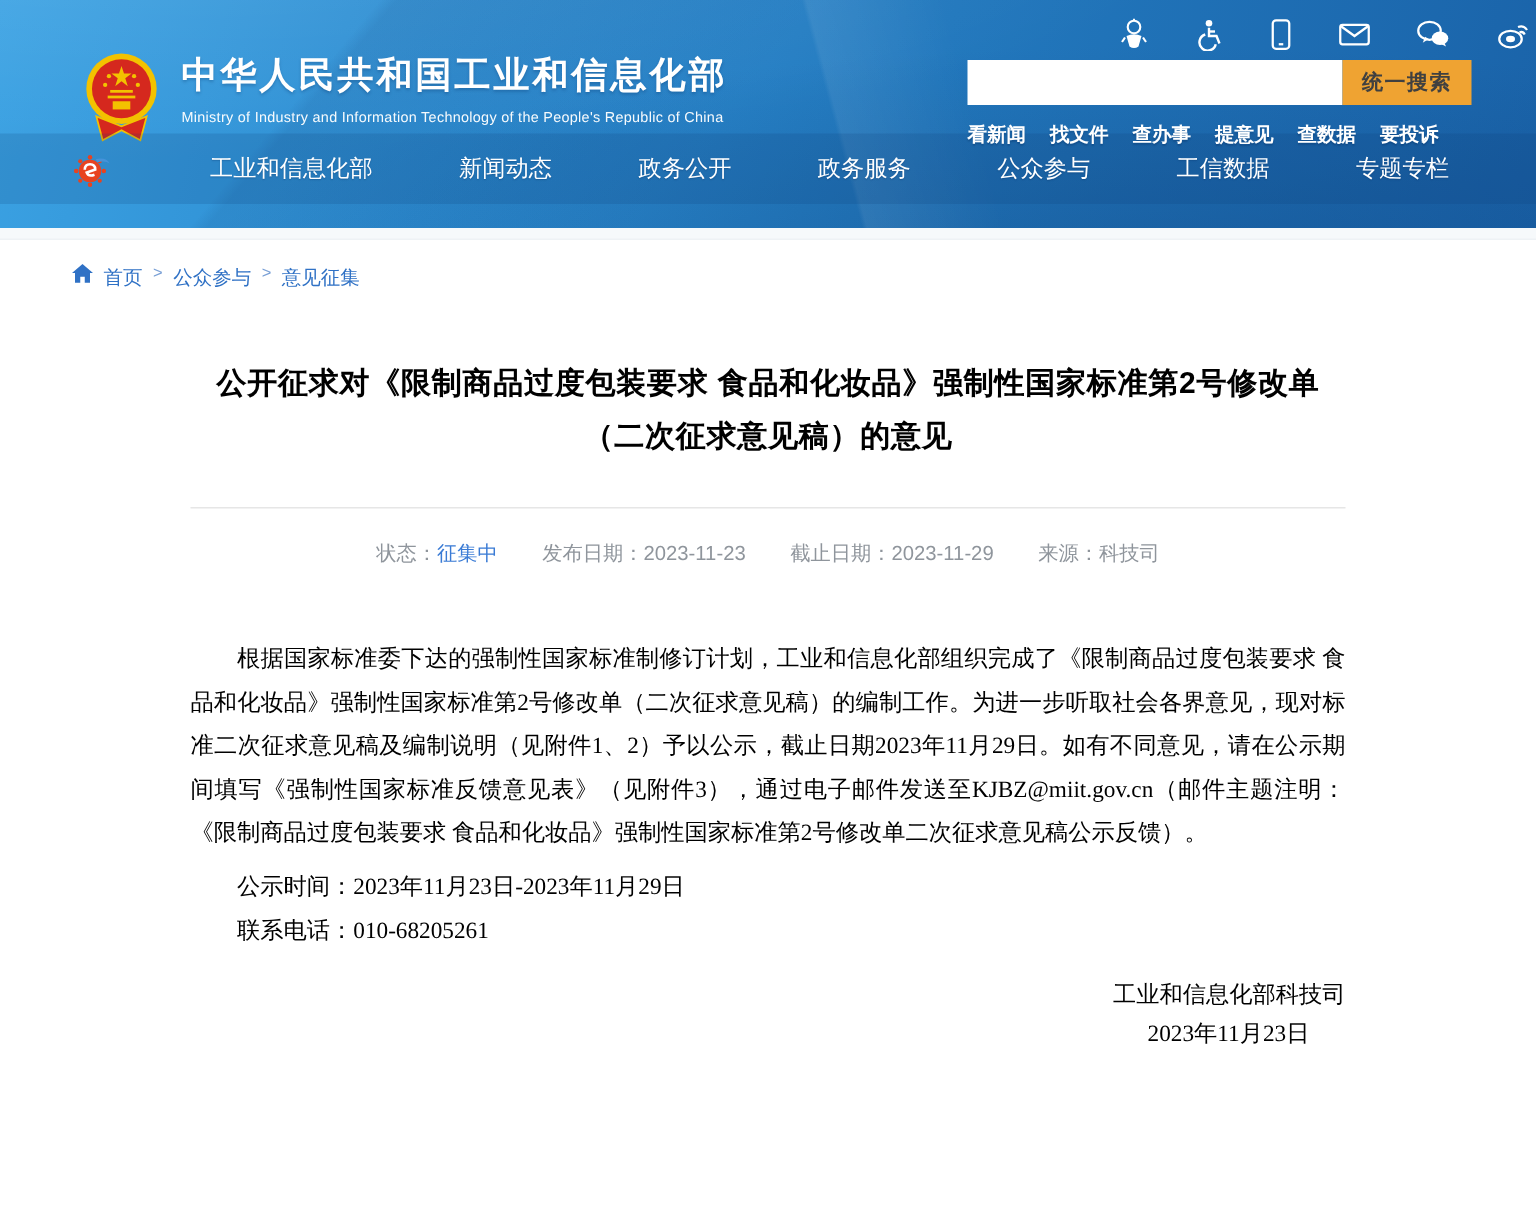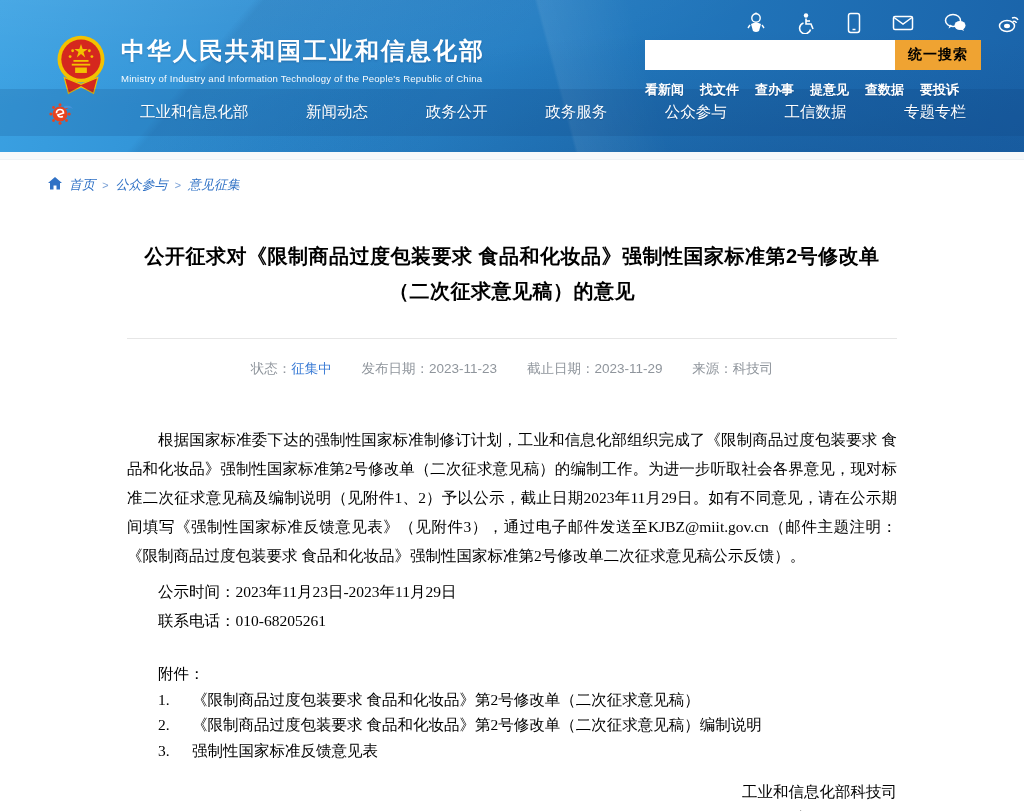--- a/index.html
+++ b/index.html
@@ -26,39 +26,39 @@
   .brand { position:absolute; top:34px; left:54px; display:flex; align-items:flex-start; z-index:2; }
   .brand-text { margin-left:13px; color:#fff; }
   .brand-cn { font-size:24px; font-weight:bold; letter-spacing:2px; line-height:34px;
     text-shadow:0 1px 2px rgba(0,40,90,.25); }
   .brand-en { font-size:9.6px; margin-top:5px; opacity:.96; letter-spacing:.2px; }
 
   .search-area { position:absolute; top:40px; left:645px; z-index:3; }
   .search-box { display:flex; }
   .search-input { width:250px; height:30px; border:none; outline:none; background:#fff;
     padding:0 8px; font-size:13px; }
-  .search-btn { width:86px; height:30px; border:none; background:#efa332; color:#000000;
+  .search-btn { width:86px; height:30px; border:none; background:#efa332; color:#404040;
     font-size:14px; font-weight:bold; cursor:pointer; letter-spacing:1px;
     font-family:Liberation Sans, sans-serif; }
   .quick-links { margin-top:11px; display:flex; gap:16px; }
   .quick-links span { color:#fff; font-size:13px; font-weight:bold; cursor:pointer;
     text-shadow:0 1px 1px rgba(0,40,90,.3); }
 
   .nav { position:absolute; left:0; right:0; bottom:16px; height:47px;
     background:rgba(10,55,110,0.16); display:flex; align-items:center; z-index:2; }
   .nav-logo { margin-left:48px; width:28px; height:28px; }
   .nav-items { flex:1; display:flex; justify-content:space-between;
     margin:0 58px 0 64px; }
   .nav-items span { color:#fff; font-size:15.5px; cursor:pointer;
     text-shadow:0 1px 1px rgba(0,40,90,.3); }
 
   
   .substrip { height:8px; background:#f6f9fb; border-bottom:1px solid #eef2f5; }
-  .breadcrumb { display:flex; align-items:center; gap:7px; margin:16px 0 0 48px;
-    font-size:13px; color:#2f71c5;font-style:italic; }
+  .breadcrumb { display:flex; gap:7px; margin:16px 0 0 48px;
+    font-size:13px; color:#2f71c5; }
   .breadcrumb .crumb { cursor:pointer; }
   .breadcrumb .sep { color:#7aa0d6; font-size:11px; }
 
   
   .article { width:770px; margin:0 auto; }
   .article-title { margin-top:45px; text-align:center; font-size:20px; font-weight:bold;
     color:#000; line-height:35px; letter-spacing:.5px; }
   .divider { border-top:1px solid #e6e6e6; margin-top:29px; }
   .meta { margin-top:21px; text-align:center; font-size:13.5px; color:#8f959c; }
   .meta .group { margin:0 13px; }
@@ -229,34 +229,19 @@
     <span class="group"><span>截止日期：</span><span>2023-11-29</span></span>
     <span class="group"><span>来源：</span><span>科技司</span></span>
   </div>
 
   <div class="body-text">
     <div class="para">根据国家标准委下达的强制性国家标准制修订计划，工业和信息化部组织完成了《限制商品过度包装要求 食品和化妆品》强制性国家标准第2号修改单（二次征求意见稿）的编制工作。为进一步听取社会各界意见，现对标准二次征求意见稿及编制说明（见附件1、2）予以公示，截止日期2023年11月29日。如有不同意见，请在公示期间填写《强制性国家标准反馈意见表》（见附件3），通过电子邮件发送至KJBZ@miit.gov.cn（邮件主题注明：《限制商品过度包装要求 食品和化妆品》强制性国家标准第2号修改单二次征求意见稿公示反馈）。</div>
 
     <div class="info-line">公示时间：2023年11月23日-2023年11月29日</div>
     <div class="info-line">联系电话：010-68205261</div>
 
-    <div class="attach-block">
-      <div class="attach-label">附件：</div>
-      <div class="attach-row">
-        <span class="attach-num">1.</span>
-        <span>《限制商品过度包装要求 食品和化妆品》第2号修改单（二次征求意见稿）</span>
-      </div>
-      <div class="attach-row">
-        <span class="attach-num">2.</span>
-        <span>《限制商品过度包装要求 食品和化妆品》第2号修改单（二次征求意见稿）编制说明</span>
-      </div>
-      <div class="attach-row">
-        <span class="attach-num">3.</span>
-        <span>强制性国家标准反馈意见表</span>
-      </div>
-    </div>
 
     <div class="signature-block">
       <div>工业和信息化部科技司</div>
       <div class="signature-date">2023年11月23日</div>
     </div>
   </div>
 </div>
 
 </body></html>

